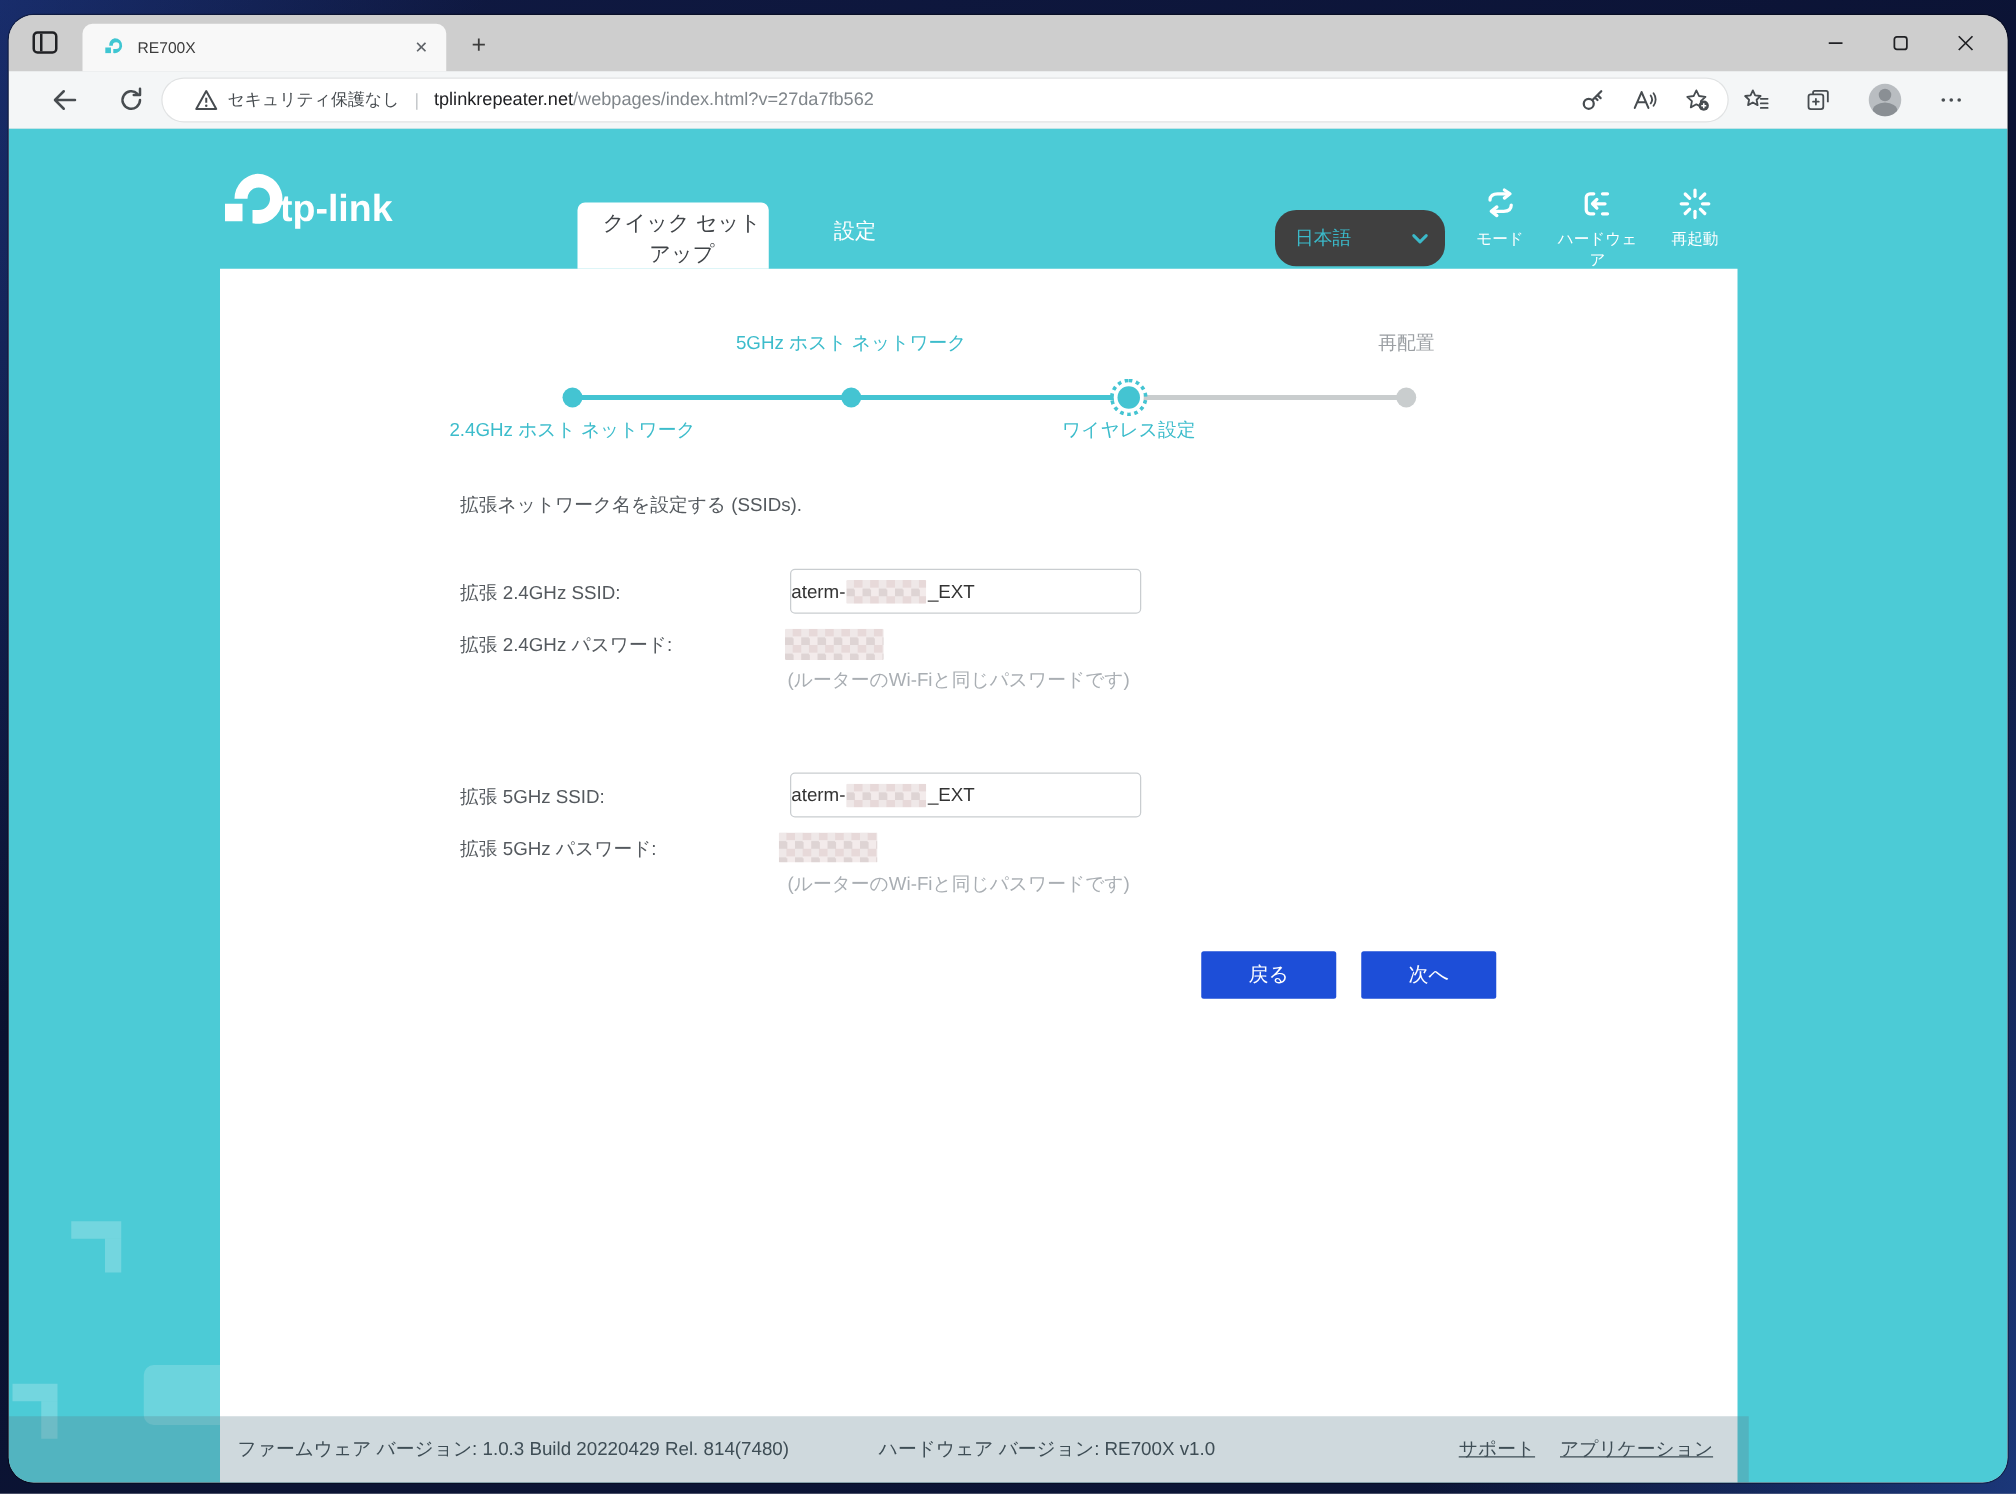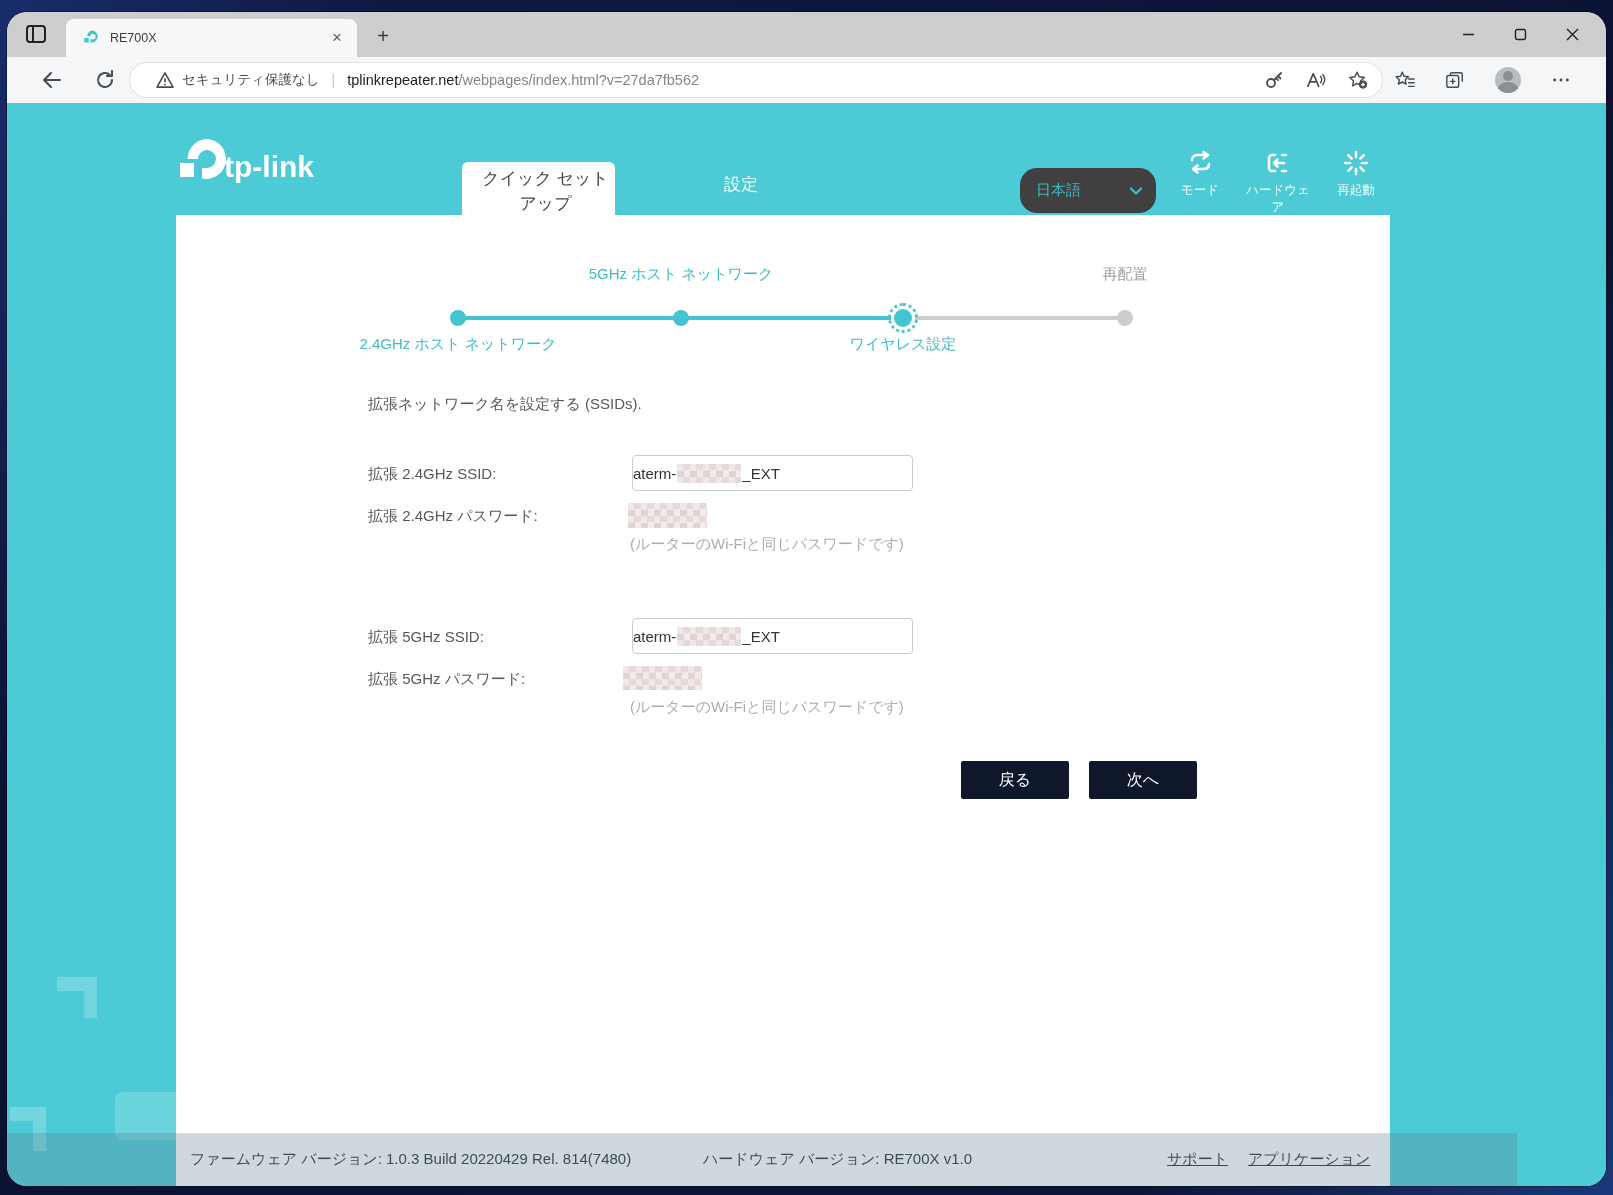--- a/index.html
+++ b/index.html
@@ -61,22 +61,22 @@
   .page { position:absolute; left:0; top:91px; width:100%; height:1083px; background:#4ccbd6; }
 
   .brand { position:absolute; left:169px; top:34px; width:170px; height:62px; cursor:pointer; }
 
   .qs-tab {
     position:absolute; left:455px; top:59px; width:153px; height:53px;
     background:#ffffff; border-radius:6px 6px 0 0;
     color:#404448; font-size:17px; text-align:center; line-height:1.45; padding-top:5px; cursor:pointer;padding-left:14px;
   }
   .settings-tab {
-    position:absolute; left:631px; top:70px; width:120px; height:30px;
-    color:#ffffff; font-size:17px; text-align:right; cursor:pointer;
+    position:absolute; left:660px; top:70px; width:120px; height:30px;
+    color:#ffffff; font-size:17px; text-align:left; cursor:pointer;
   }
 
   .lang-select {
     position:absolute; left:1013px; top:65px; width:136px; height:45px;
     background:#404040; border-radius:17px; display:flex; align-items:center; cursor:pointer;
   }
   .lang-label { font-size:15px; color:#3bb9c9; margin-left:16px; flex:1; }
   .lang-chevron { margin-right:14px; width:12px; height:8px; }
 
   .icon-btn { position:absolute; top:48px; width:72px; text-align:center; color:#fff; cursor:pointer; }
@@ -113,28 +113,28 @@
   }
   .mosaic {
     background:conic-gradient(#e7d9d9 90deg, #f3ebeb 90deg 180deg, #ded4d4 180deg 270deg, #efe8e8 270deg);
     background-size:13px 13px;
   }
   .mask-inline { display:inline-block; width:64px; height:19px; vertical-align:-4px; margin:0 1px; border-radius:1px; }
   .mask-block { position:absolute; height:25px; width:79px; border-radius:1px; }
   .hint { position:absolute; font-size:15px; color:#a9aeb3; }
 
   .btn {
-    position:absolute; top:658px; width:108px; height:38px; background:#0f172a;
+    position:absolute; top:658px; width:108px; height:38px; background:#1d4ed8;
     color:#fff; font-size:16px; border:none; border-radius:2px; cursor:pointer;
     display:flex; align-items:center; justify-content:center;
   }
 
   
   .footer-band {
-    position:absolute; left:0; top:1030px; width:1510px; height:53px;
+    position:absolute; left:0; top:1030px; width:1392px; height:53px;
     background:rgba(95,130,142,0.30);
   }
   .footer-text { position:absolute; top:17px; font-size:15px; color:#3e4d55; white-space:nowrap; }
   .footer-link { position:absolute; top:17px; font-size:15px; color:#3e4d55; text-decoration:underline; cursor:pointer; white-space:nowrap; }
 
   
   .decor { position:absolute; background:rgba(255,255,255,0.22); }
 
   svg { overflow:visible; }
 </style>

